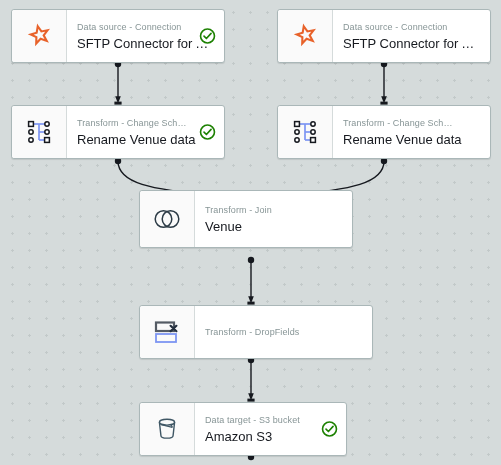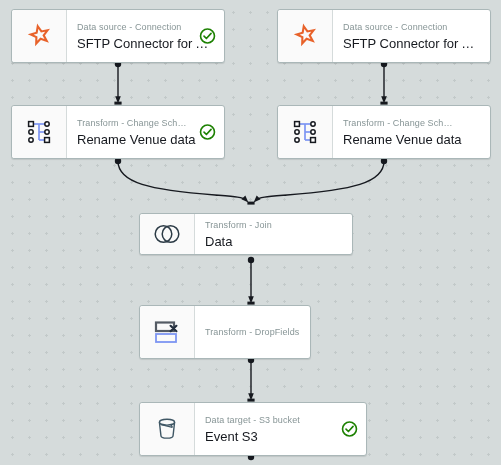--- a/index.html
+++ b/index.html
@@ -80,23 +80,23 @@
     top: 50%;
     transform: translateY(-50%);
     width: 17px;
     height: 17px;
   }
   
   #node-source-venue   { left: 11px;  top: 9px;   width: 214px; height: 54px; }
   #node-source-event   { left: 277px; top: 9px;   width: 214px; height: 54px; }
   #node-rename-venue   { left: 11px;  top: 105px; width: 214px; height: 54px; }
   #node-rename-event   { left: 277px; top: 105px; width: 214px; height: 54px; }
-  #node-join           { left: 139px; top: 213px; width: 214px; height: 42px; }
-  #node-dropfields     { left: 139px; top: 305px; width: 172px; height: 54px; }
-  #node-s3             { left: 139px; top: 402px; width: 228px; height: 54px; }
+  #node-join           { left: 139px; top: 190px; width: 214px; height: 58px; }
+  #node-dropfields     { left: 139px; top: 305px; width: 234px; height: 54px; }
+  #node-s3             { left: 139px; top: 402px; width: 208px; height: 54px; }
 </style>
 </head>
 <body>
 
 <div id="canvas">
 
   <svg id="edge-layer" viewBox="0 0 501 465" xmlns="http://www.w3.org/2000/svg">
     <defs>
       <marker id="arrow" markerWidth="9" markerHeight="9" refX="4.2" refY="4" orient="auto" markerUnits="userSpaceOnUse">
         <path d="M0.5,1.2 L7.6,4 L0.5,6.8 Z" fill="#16191f"></path>
@@ -219,21 +219,21 @@
 
   <div class="node" id="node-join">
     <div class="node-icon-pane">
       <svg width="32" height="24" viewBox="0 0 32 24">
         <circle cx="12.5" cy="12" r="8.3" fill="none" stroke="#2b3a45" stroke-width="1.5"></circle>
         <circle cx="19.5" cy="12" r="8.3" fill="none" stroke="#2b3a45" stroke-width="1.5"></circle>
       </svg>
     </div>
     <div class="node-body">
       <div class="node-subtitle">Transform - Join</div>
-      <div class="node-title">Data</div>
+      <div class="node-title">Venue</div>
     </div>
   </div>
 
   <div class="node" id="node-dropfields">
     <div class="node-icon-pane">
       <svg width="30" height="28" viewBox="0 0 30 28">
         <rect x="4" y="4.5" width="18" height="8.5" fill="none" stroke="#545b64" stroke-width="2.2"></rect>
         <path d="M18.6,7.8 L24.4,13.2 M24.4,7.8 L18.6,13.2" stroke="#232f3e" stroke-width="2.2" stroke-linecap="round"></path>
         <rect x="4" y="16" width="20" height="8" fill="none" stroke="#7d95f2" stroke-width="1.8"></rect>
       </svg>
@@ -247,21 +247,21 @@
     <div class="node-icon-pane">
       <svg width="26" height="28" viewBox="0 0 26 28">
         <ellipse cx="13" cy="7.2" rx="7.6" ry="2.9" fill="none" stroke="#3f5765" stroke-width="1.4"></ellipse>
         <path d="M5.4,7.2 L6.9,20.4 C6.9,22.0 9.8,23.1 13,23.1 C16.2,23.1 19.1,22.0 19.1,20.4 L20.6,7.2" fill="none" stroke="#3f5765" stroke-width="1.4" stroke-linejoin="round"></path>
         <path d="M7.2,9.6 L18.4,12.3" fill="none" stroke="#3f5765" stroke-width="1.3"></path>
         <path d="M18.4,12.3 L16.6,9.2" fill="none" stroke="#3f5765" stroke-width="1.3"></path>
       </svg>
     </div>
     <div class="node-body">
       <div class="node-subtitle">Data target - S3 bucket</div>
-      <div class="node-title">Event S3</div>
+      <div class="node-title">Amazon S3</div>
       <svg class="status-badge" viewBox="0 0 20 20">
         <circle cx="10" cy="10" r="8.2" fill="none" stroke="#1d8102" stroke-width="1.9"></circle>
         <path d="M5.9,10.2 L8.7,13.0 L14.2,6.9" fill="none" stroke="#1d8102" stroke-width="1.9" stroke-linecap="round" stroke-linejoin="round"></path>
       </svg>
     </div>
   </div>
 
 </div>
 
 </body></html>

